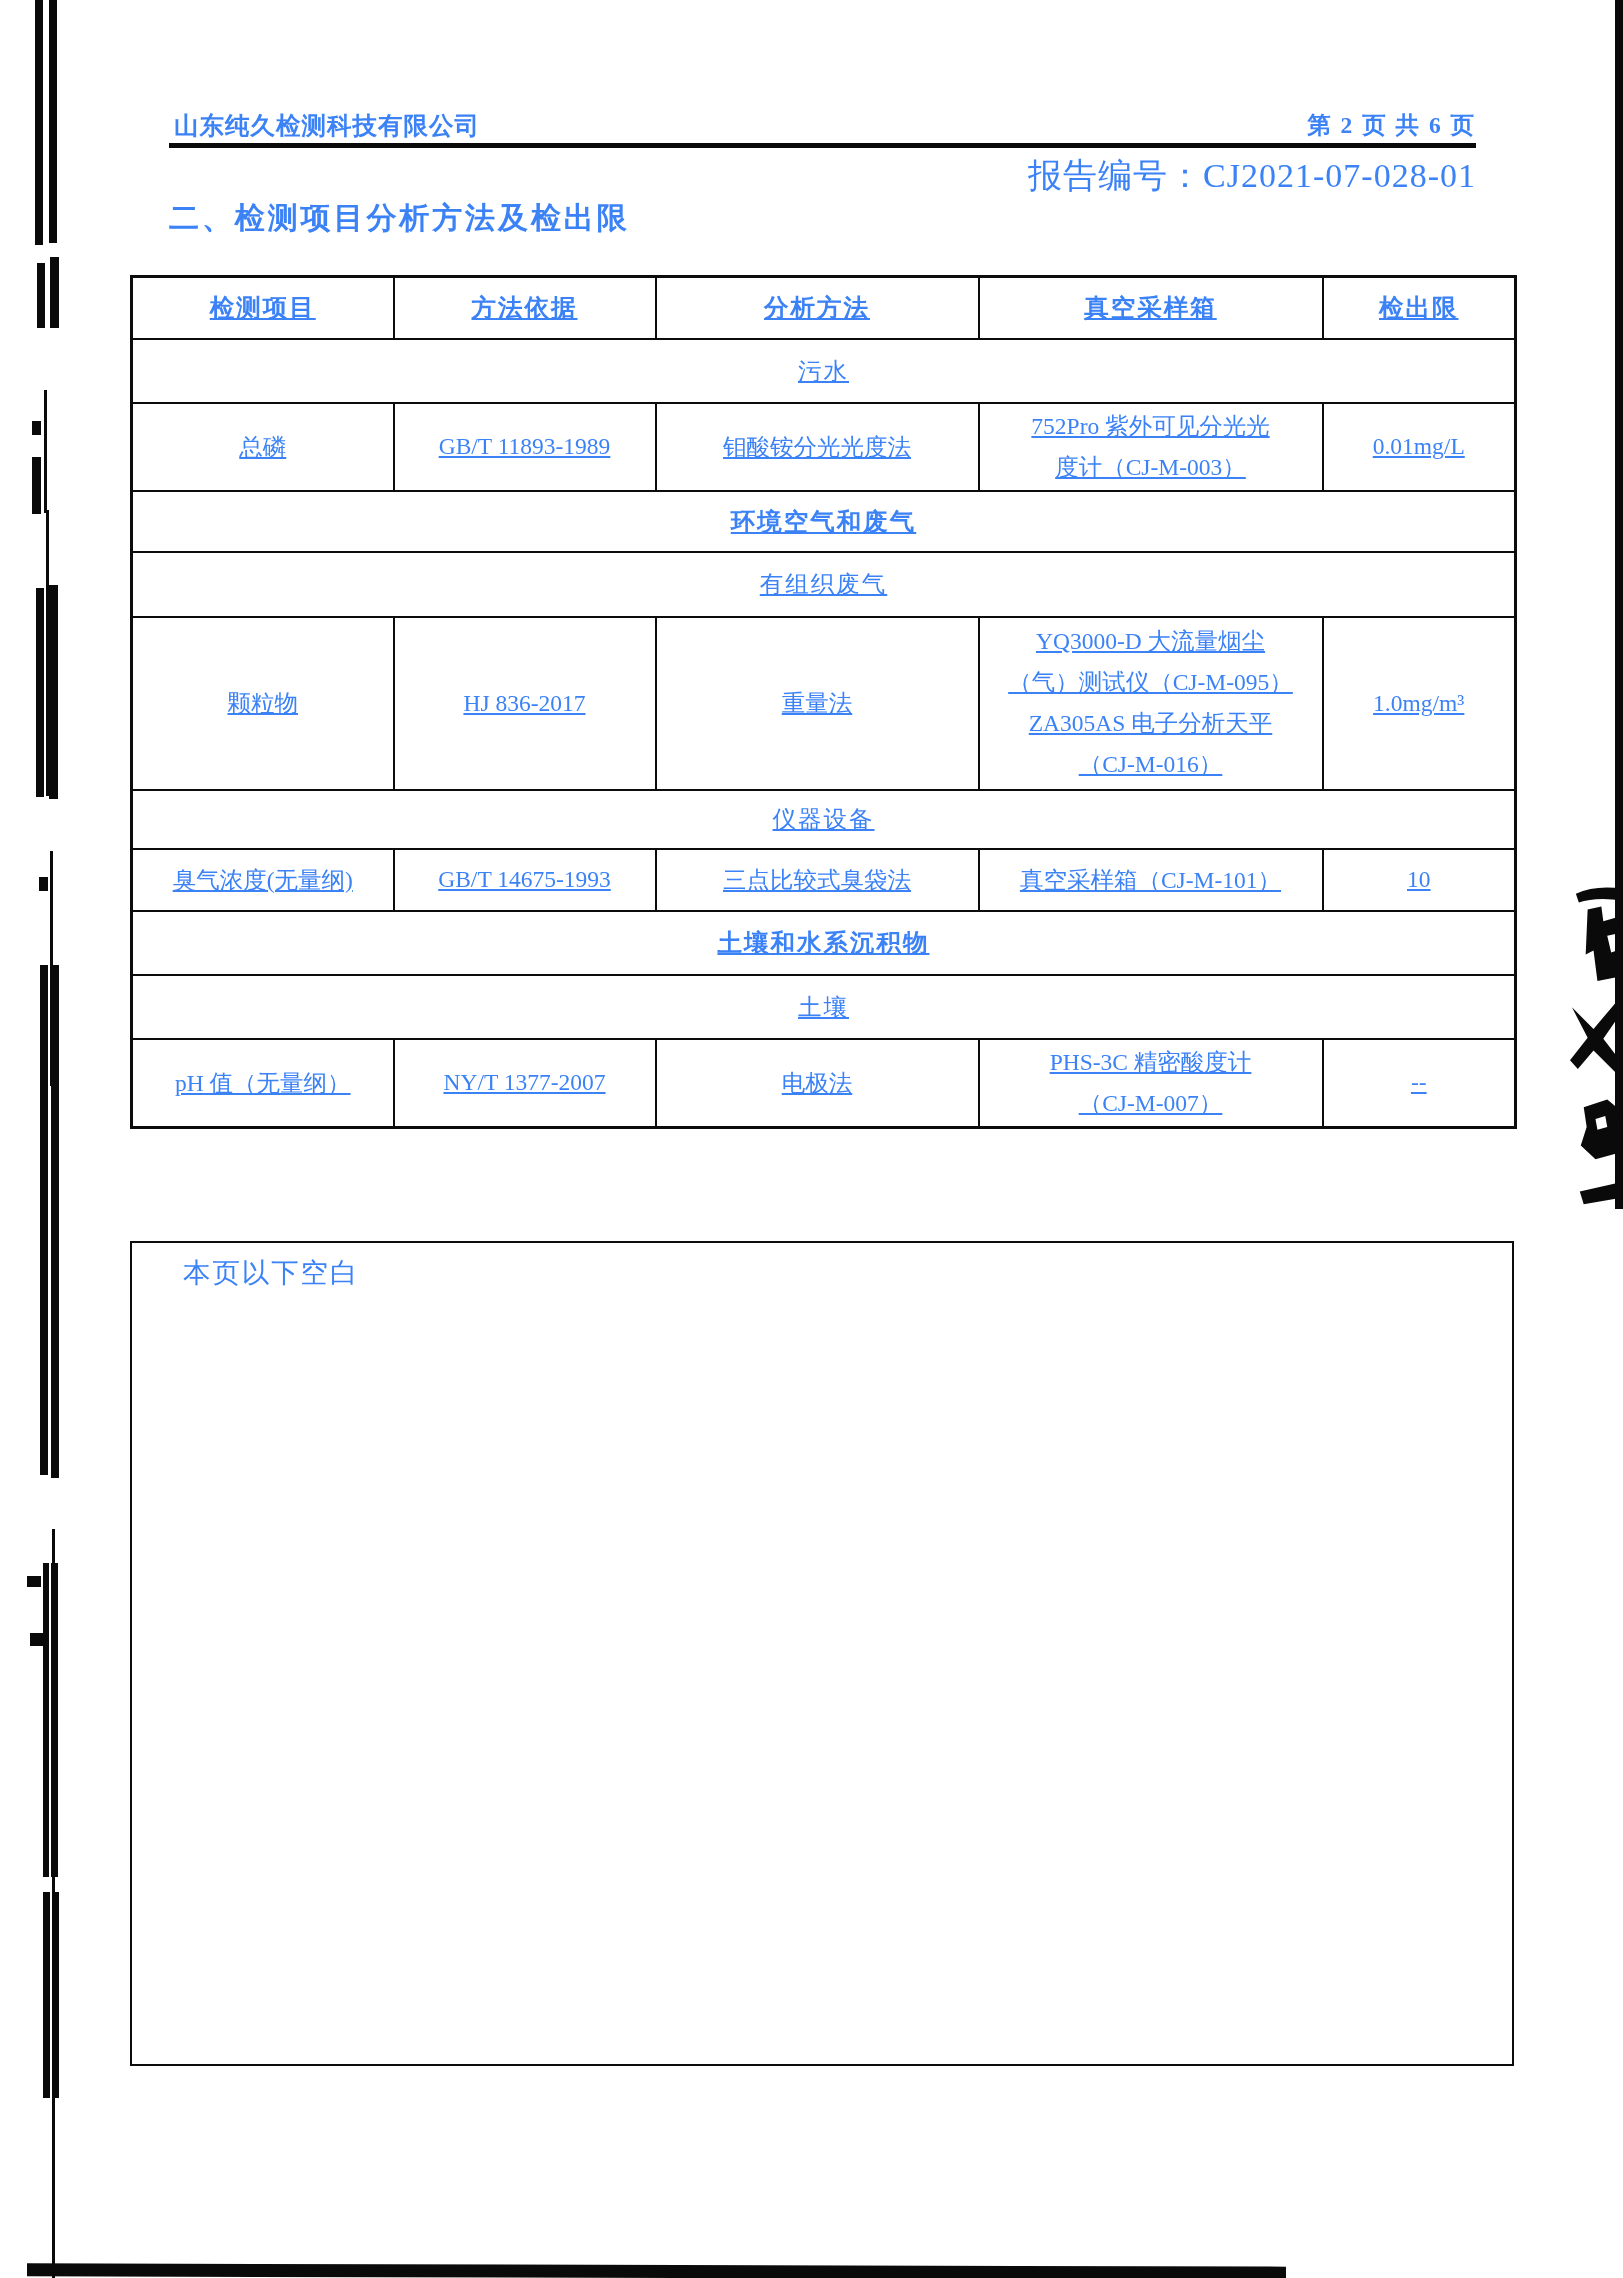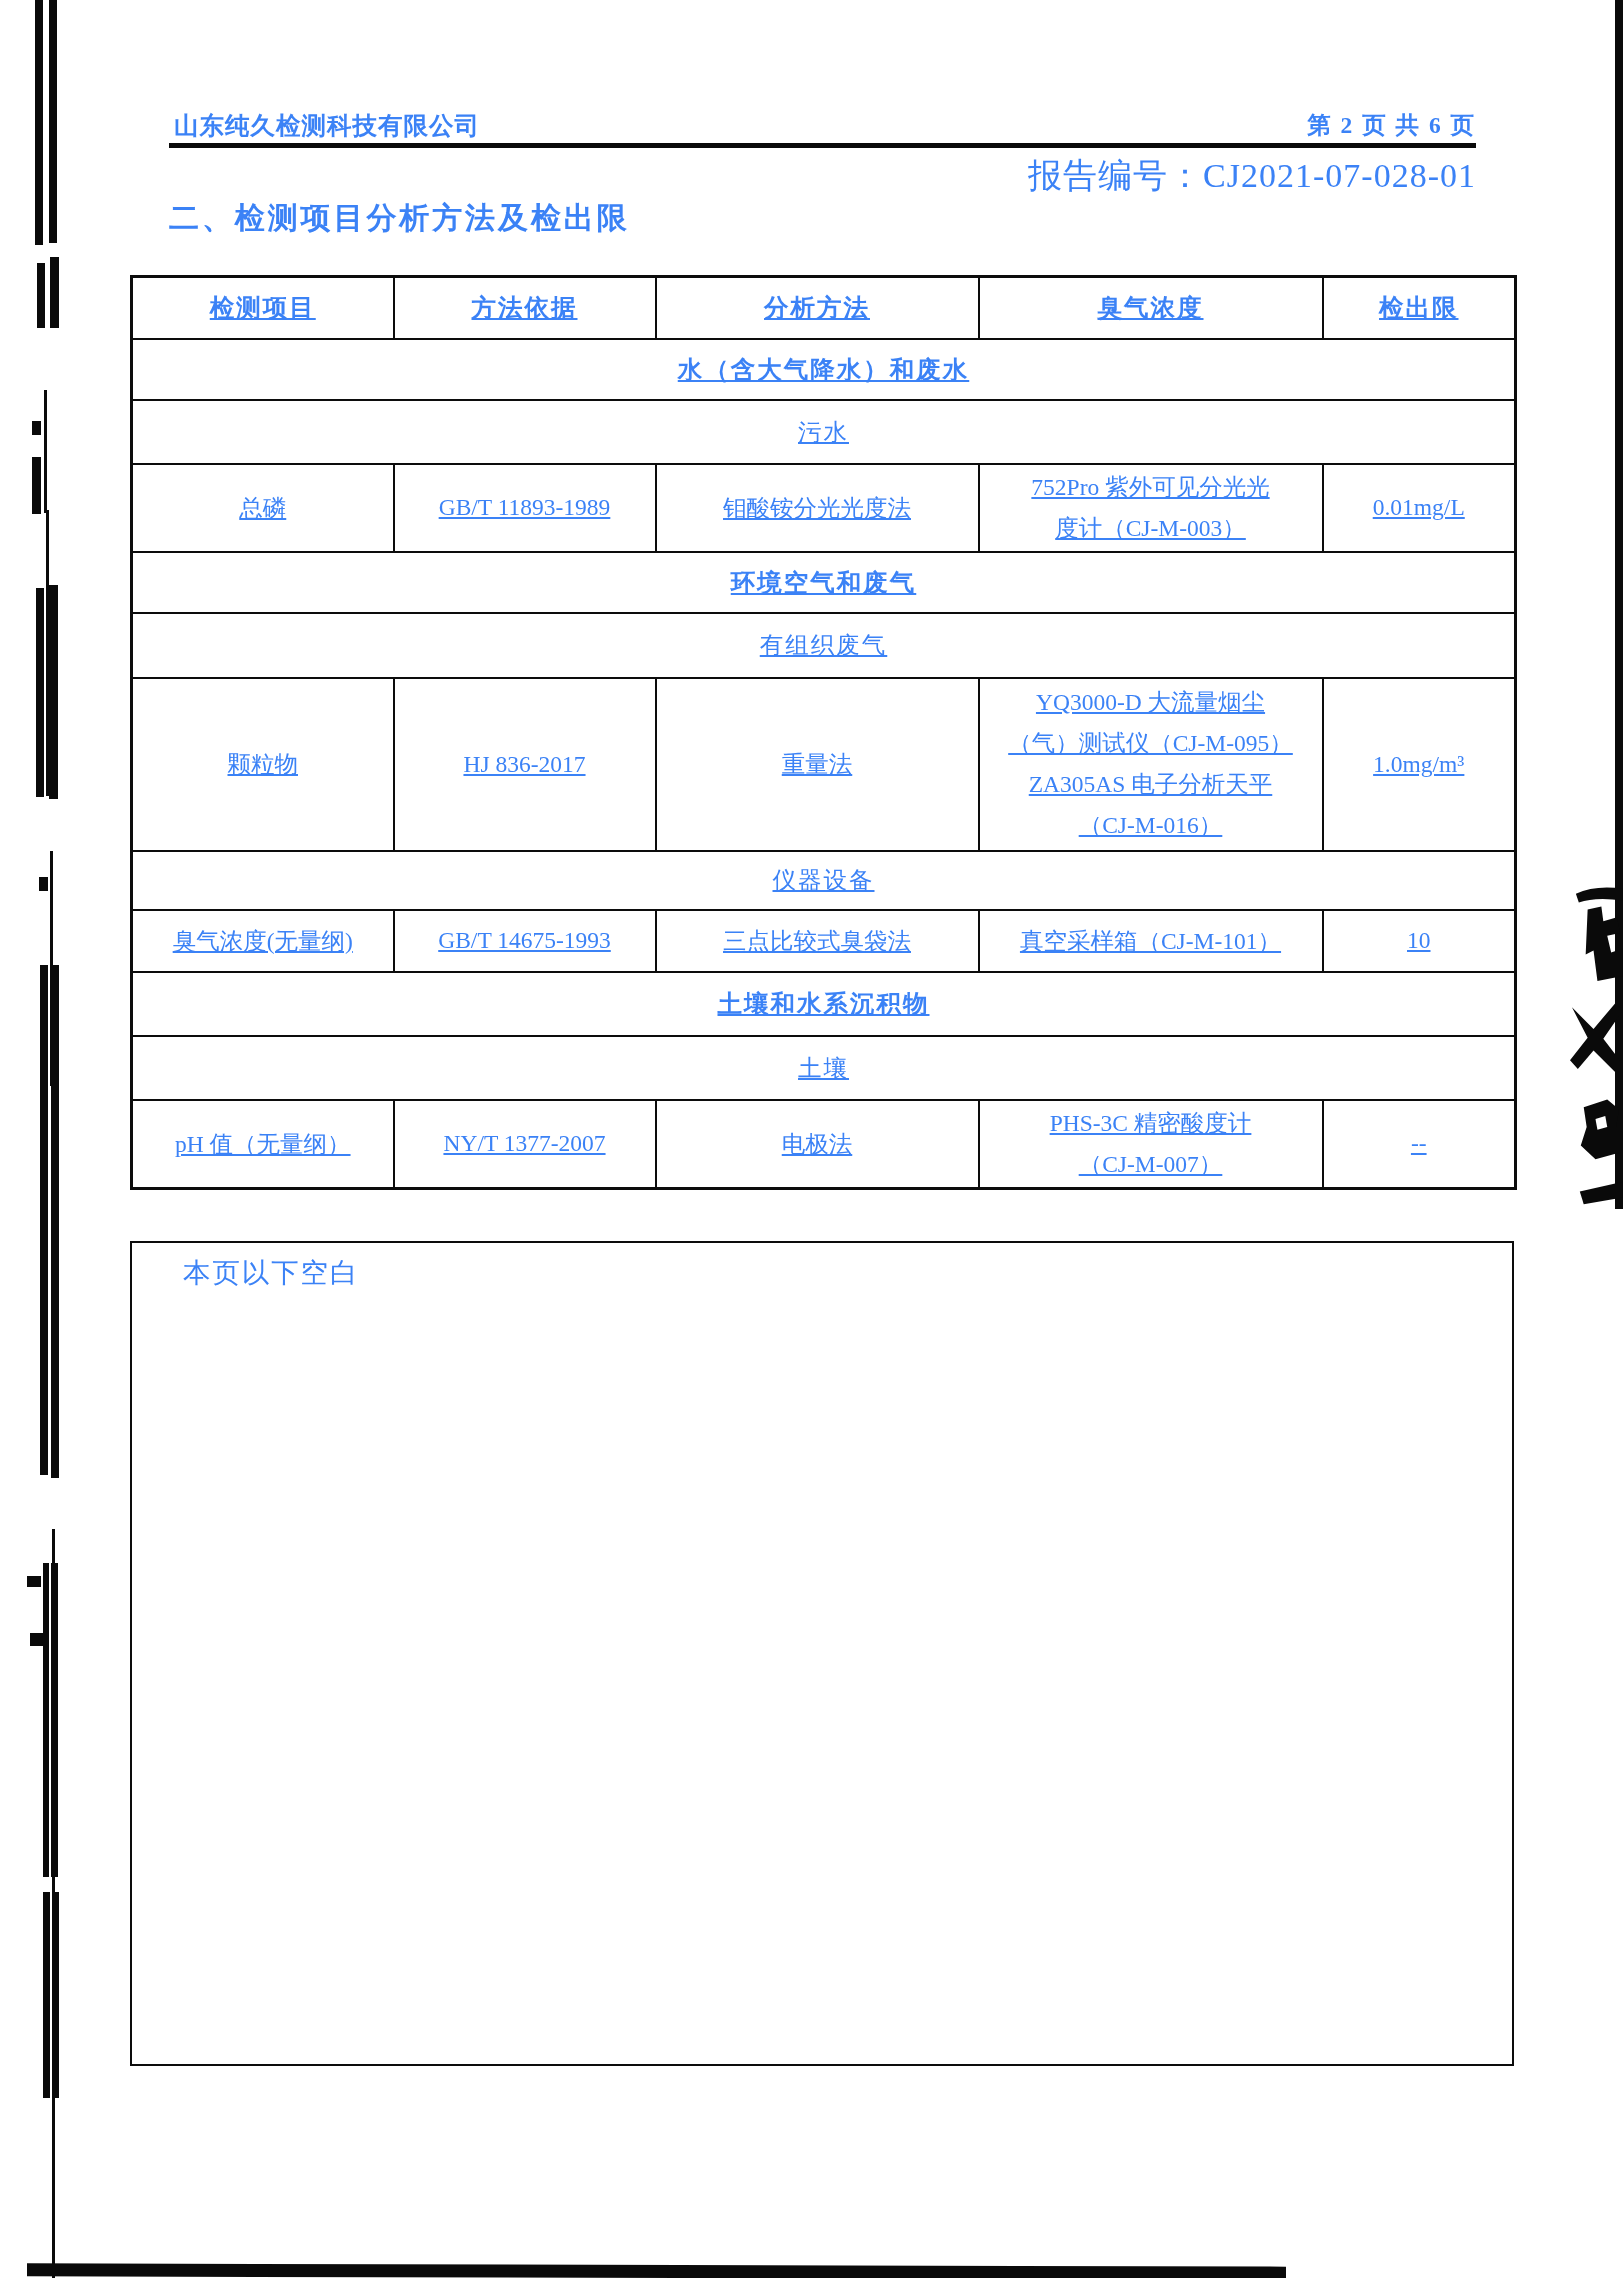--- a/index.html
+++ b/index.html
@@ -65,25 +65,22 @@
         <col style="width:262px">
         <col style="width:323px">
         <col style="width:344px">
         <col style="width:193px">
     </colgroup>
     <tbody>
       <tr style="height:62px">
         <th>检测项目</th>
         <th>方法依据</th>
         <th>分析方法</th>
-        <th>臭气浓度</th>
+        <th>真空采样箱</th>
         <th>检出限</th>
-      </tr>
-      <tr style="height:61px">
-        <td class="cat" colspan="5">水（含大气降水）和废水</td>
       </tr>
       <tr style="height:64px">
         <td class="subcat" colspan="5">污水</td>
       </tr>
       <tr style="height:84px">
         <td>总磷</td>
         <td>GB/T 11893-1989</td>
         <td>钼酸铵分光光度法</td>
         <td class="pre">752Pro 紫外可见分光光
 度计（CJ-M-003）</td>

